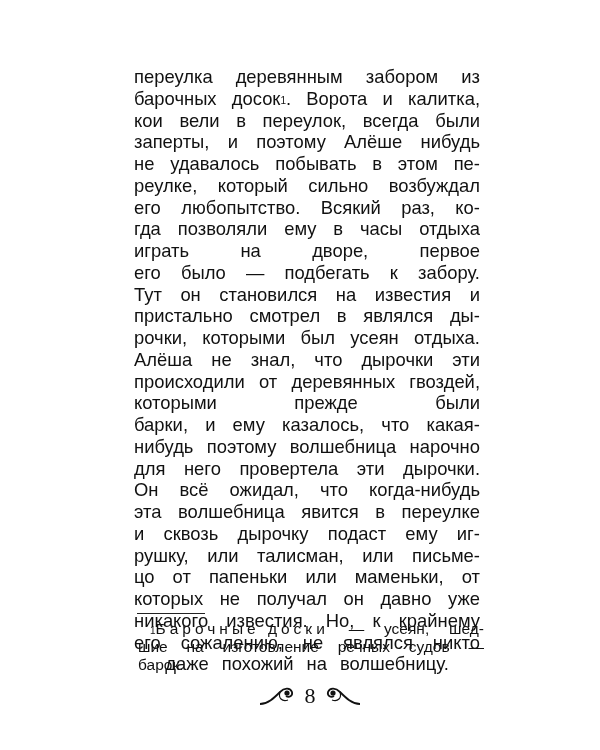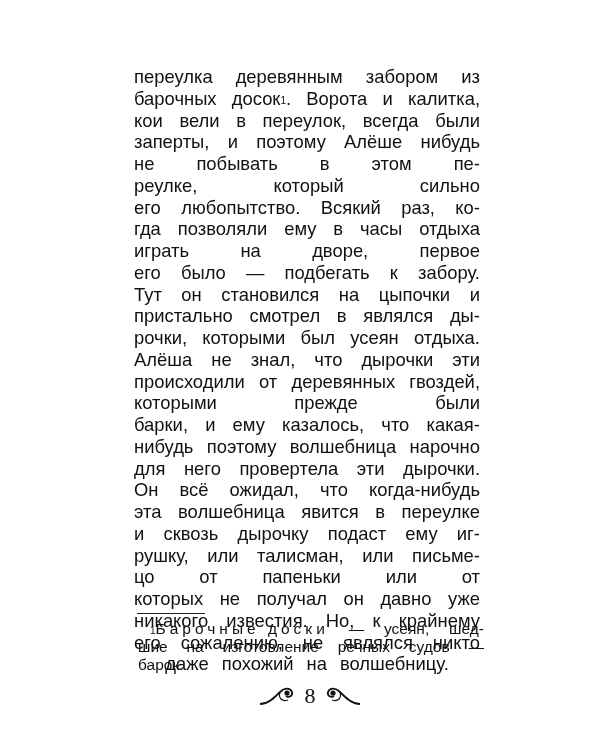--- a/index.html
+++ b/index.html
@@ -56,31 +56,33 @@
           <span>заперты,</span>
           <span>и</span>
           <span>поэтому</span>
           <span>Алёше</span>
           <span>нибудь</span>
         </span>
       </div>
       <div class="line">
         <span class="j">
           <span>не</span>
+          <span>удавалось</span>
           <span>побывать</span>
           <span>в</span>
           <span>этом</span>
           <span>пе-</span>
         </span>
       </div>
       <div class="line">
         <span class="j">
           <span>реулке,</span>
           <span>который</span>
           <span>сильно</span>
+          <span>возбуждал</span>
         </span>
       </div>
       <div class="line">
         <span class="j">
           <span>его</span>
           <span>любопытство.</span>
           <span>Всякий</span>
           <span>раз,</span>
           <span>ко-</span>
         </span>
@@ -112,21 +114,21 @@
           <span>к</span>
           <span>забору.</span>
         </span>
       </div>
       <div class="line">
         <span class="j">
           <span>Тут</span>
           <span>он</span>
           <span>становился</span>
           <span>на</span>
-          <span>цыпочки</span>
+          <span>известия</span>
           <span>и</span>
         </span>
       </div>
       <div class="line">
         <span class="j">
           <span>пристально</span>
           <span>смотрел</span>
           <span>в</span>
           <span>являлся</span>
           <span>ды-</span>
@@ -229,20 +231,21 @@
           <span>или</span>
           <span>письме-</span>
         </span>
       </div>
       <div class="line">
         <span class="j">
           <span>цо</span>
           <span>от</span>
           <span>папеньки</span>
           <span>или</span>
+          <span>маменьки,</span>
           <span>от</span>
         </span>
       </div>
       <div class="line">
         <span class="j">
           <span>которых</span>
           <span>не</span>
           <span>получал</span>
           <span>он</span>
           <span>давно</span>

